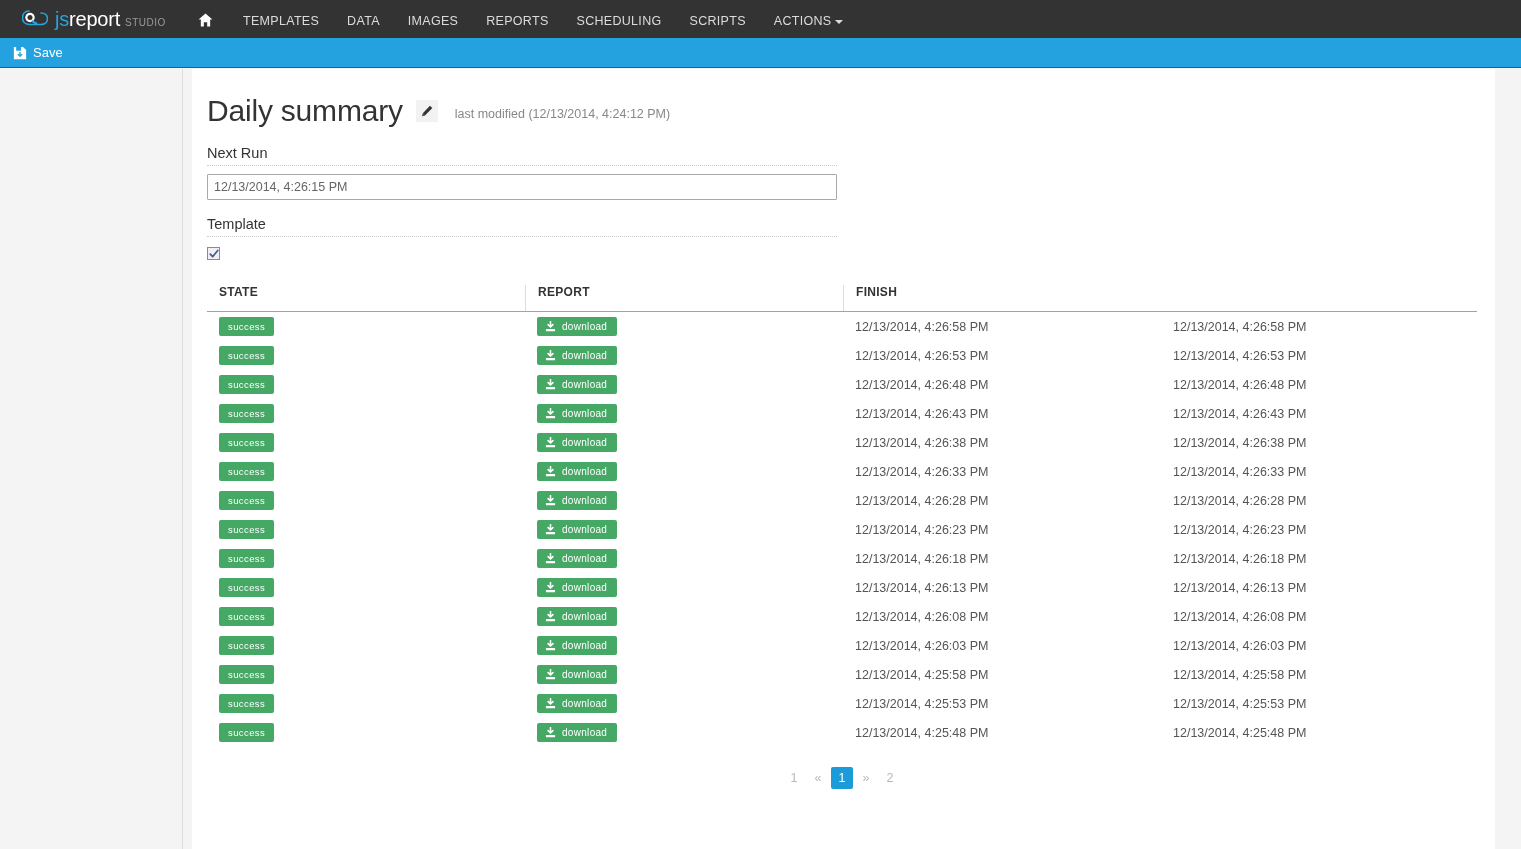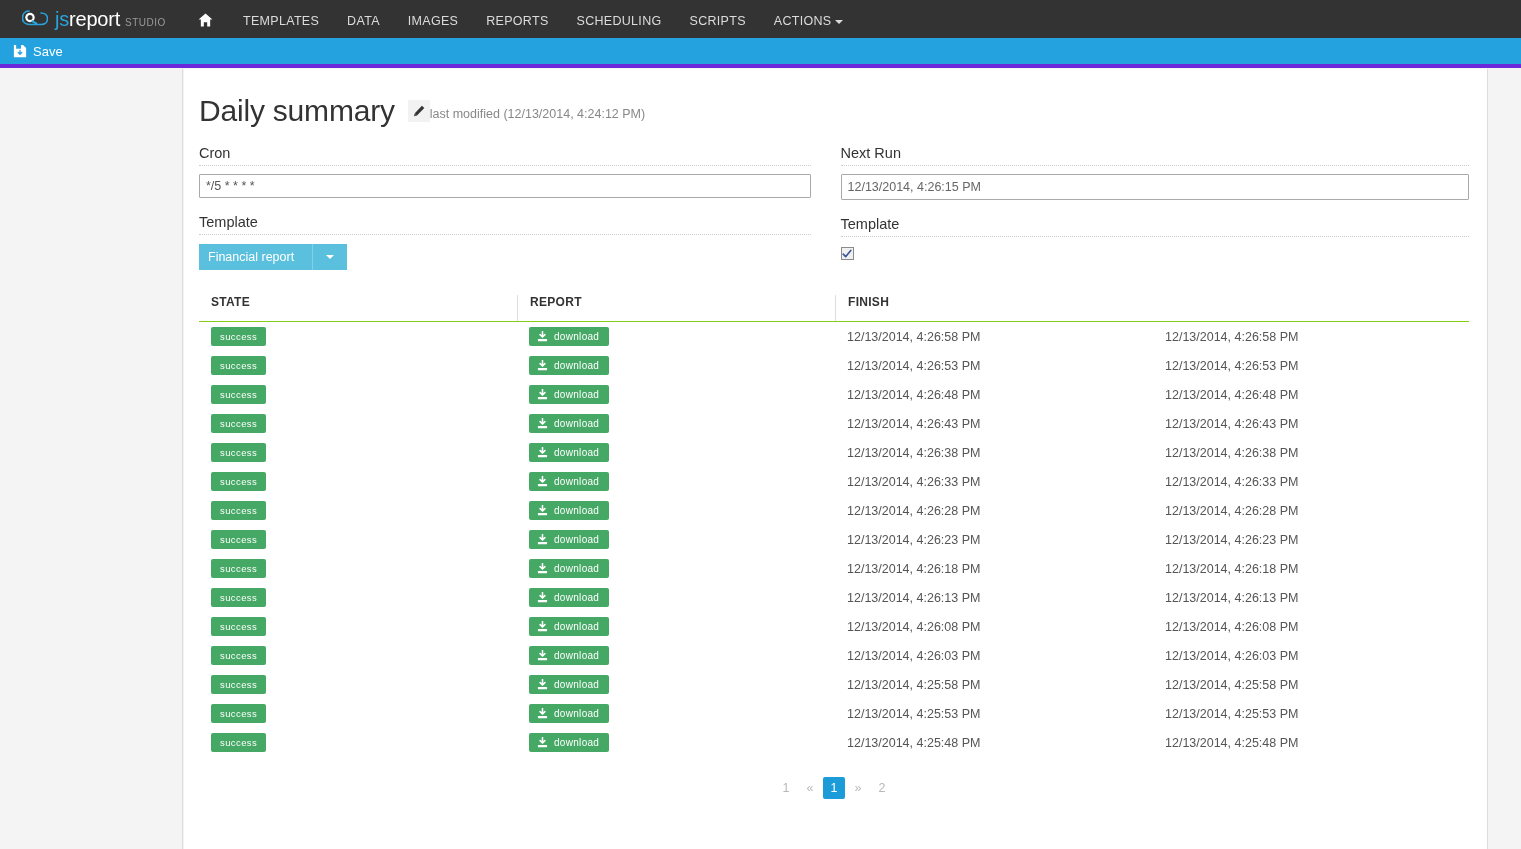--- a/index.html
+++ b/index.html
@@ -40,60 +40,60 @@
     display: inline-block; width: 0; height: 0; margin-left: 4px;
     border-left: 4px solid transparent; border-right: 4px solid transparent;
     border-top: 4px solid #dcdcdc; vertical-align: middle;
   }
 
   
   .toolbar {
     position: absolute; top: 38px; left: 0;
     width: 1521px; height: 30px;
     background: #24a2df;
-    border-bottom: 4px solid #6d28d9;
+    border-bottom: 1px solid #6d28d9;
     display: flex; align-items: center;
   }
   .toolbar-btn {
     display: flex; align-items: center; gap: 6px;
     height: 30px; padding: 0 12px 0 13px;
     color: #ffffff; font-size: 13px; cursor: pointer;
   }
 
   
   .left-panel {
     position: absolute; top: 69px; left: 0;
     width: 183px; height: 780px;
     background: #f4f4f4; border-right: 1px solid #dddddd;
   }
   .right-panel {
     position: absolute; top: 69px; left: 1487px;
     width: 34px; height: 780px;
     background: #f4f4f4; border-left: 1px solid #dddddd;
   }
   .content {
-    position: absolute; top: 69px; left: 184px;
+    position: absolute; top: 69px; left: 192px;
     width: 1303px; height: 780px;
     background: #ffffff;
     padding: 22px 18px 0 15px;
   }
 
   
   .title-row { display: flex; align-items: center; height: 40px; }
   .page-title {
     font-size: 30px; font-weight: 400; color: #333333;
     margin: 0; line-height: 36px; letter-spacing: -0.2px;
   }
   .edit-btn {
     width: 22px; height: 22px; margin-left: 13px;
     background: #f2f2f2; display: flex;
     align-items: center; justify-content: center; cursor: pointer;
   }
   .last-modified {
-    font-size: 12.5px; color: #888888;
+    margin-left: 17px; font-size: 12.5px; color: #888888;
     position: relative; top: 3px;
   }
 
   
   .form-grid { display: flex; margin-top: 14px; }
   .col-left  { width: 643px; padding-right: 30px; }
   .col-right { width: 630px; }
 
   .field-label {
     font-size: 14.5px; color: #333333;
@@ -233,32 +233,20 @@
       <svg width="12" height="12" viewBox="0 0 14 14">
         <path d="M10.4 0.8 L13.2 3.6 L4.9 11.9 L1.3 13.2 L2.4 9.4 Z" fill="#333333"></path>
         <path d="M1.3 13.2 L2.4 9.4 L4.9 11.9 Z" fill="#555555"></path>
       </svg>
     </div>
     <span class="last-modified">last modified (12/13/2014, 4:24:12 PM)</span>
   </div>
 
   <div class="form-grid">
 
-    <div class="col-left">
-      <div class="field-label">Cron</div>
-      <input class="text-input" type="text" value="*/5 * * * *" style="">
-
-      <div class="field-label second">Template</div>
-      <div class="tmpl-group">
-        <div class="tmpl-main">Financial report</div>
-        <div class="tmpl-toggle">
-          <span class="caret"></span>
-        </div>
-      </div>
-    </div>
 
     <div class="col-right">
       <div class="field-label">Next Run</div>
       <input class="text-input wide" type="text" readonly="" value="12/13/2014, 4:26:15 PM" style="">
 
       <div class="field-label second">Template</div>
       <div class="checkbox">
         <svg width="10" height="10" viewBox="0 0 12 12">
           <path d="M1.5 6.2 L4.4 9.2 L10.5 1.8" stroke="#3c5a99" stroke-width="2" fill="none" stroke-linecap="round" stroke-linejoin="round"></path>
         </svg>

